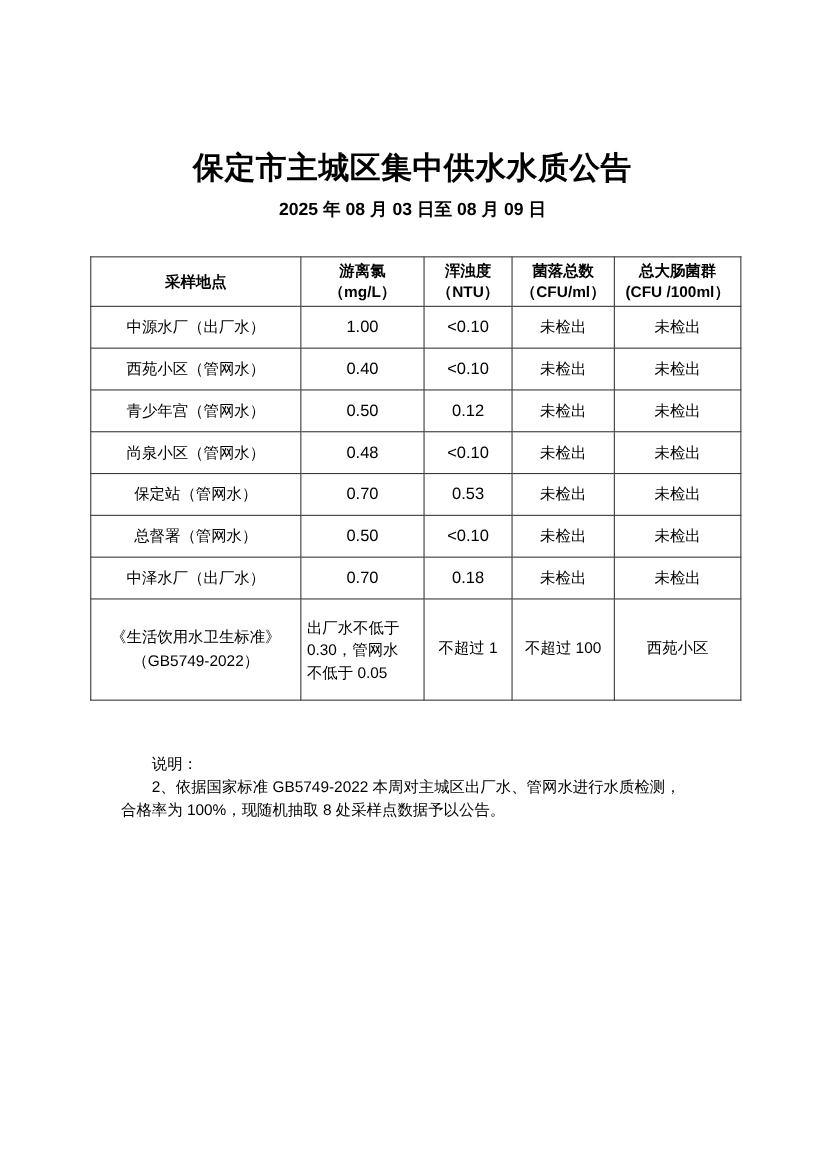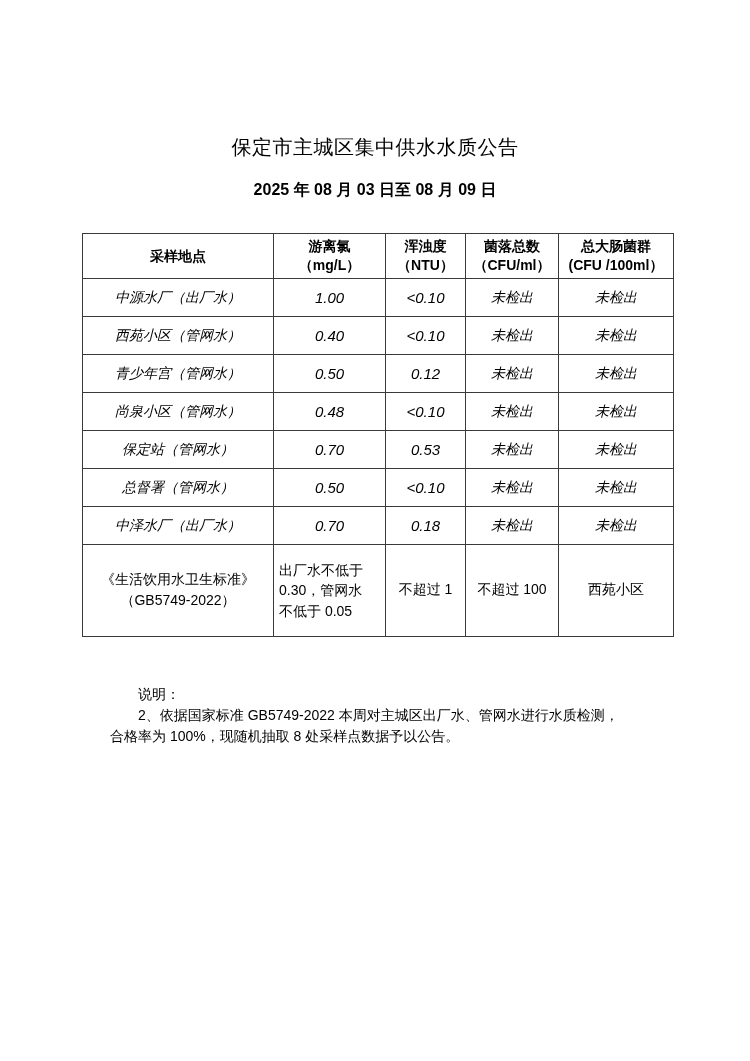--- a/index.html
+++ b/index.html
@@ -13,22 +13,22 @@
     position: relative;
     font-family: "Liberation Sans", "DejaVu Sans", sans-serif;
     color: #000000;
   }
   .doc-title {
     position: absolute;
     top: 134px;
     left: 0;
     width: 750px;
     text-align: center;
-    font-size: 20px;
-    font-weight: normal;
+    font-size: 28px;
+    font-weight: bold;
     letter-spacing: 0.5px;
   }
   .doc-date {
     position: absolute;
     top: 180px;
     left: 0;
     width: 750px;
     text-align: center;
     font-size: 16px;
     font-weight: bold;
@@ -44,21 +44,21 @@
   .quality-table th,
   .quality-table td {
     border: 1px solid #3a3a3a;
     text-align: center;
     vertical-align: middle;
     font-size: 14px;
     padding: 0 4px;
     overflow: hidden;
   }
   .quality-table thead tr { height: 45px; }
-  .quality-table tbody tr.data-row { height: 38px; font-style: italic; }
+  .quality-table tbody tr.data-row { height: 38px; }
   .quality-table tbody tr.standard-row { height: 76px; }
   .quality-table th {
     font-weight: bold;
     line-height: 1.35;
   }
   .quality-table td.num-cell {
     font-size: 15px;
   }
   .quality-table td.standard-name {
     line-height: 1.5;

